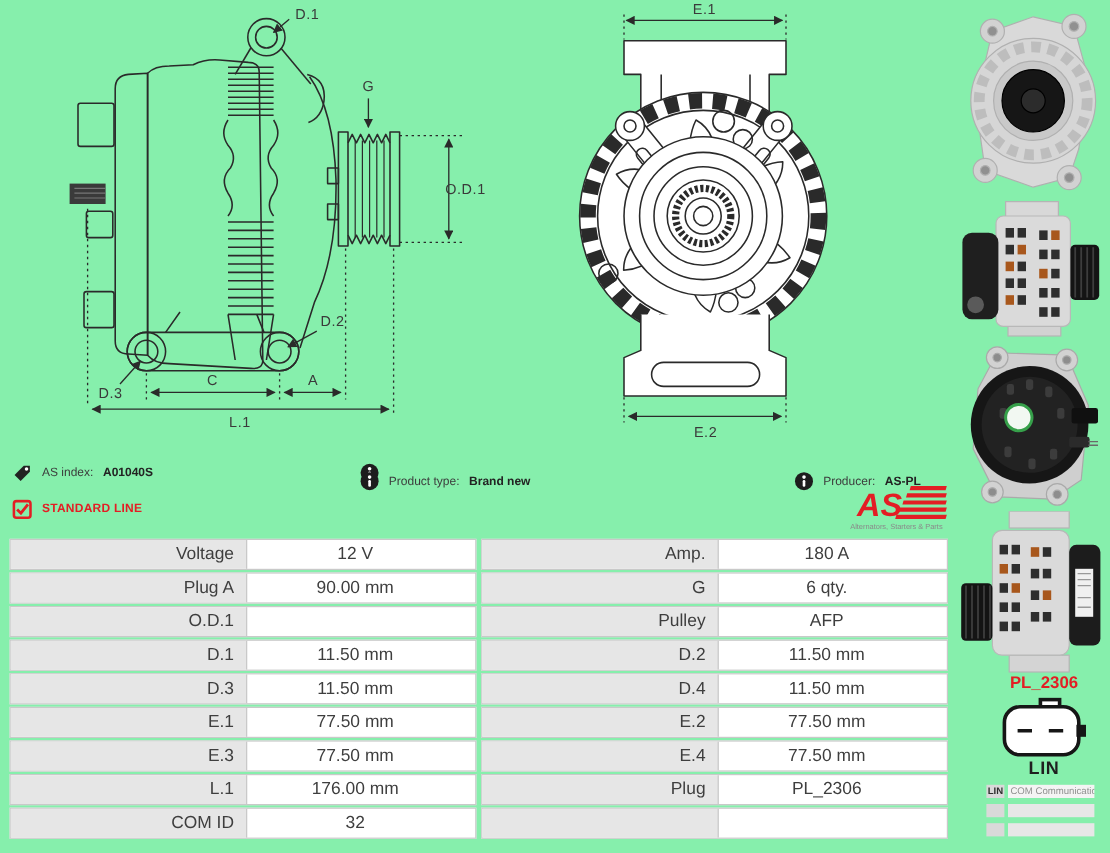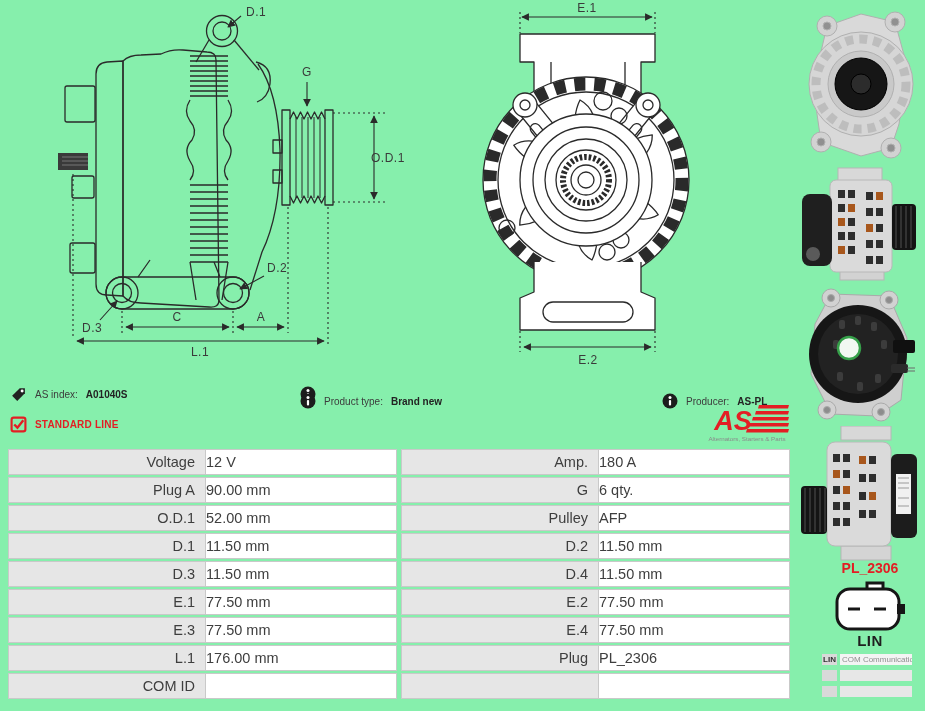--- a/index.html
+++ b/index.html
@@ -15,21 +15,21 @@
   .red-b{color:#e31e24;font-weight:bold;letter-spacing:.2px;}
 
   
   .spec{position:absolute;left:8px;top:449px;width:782px;}
   .srow{display:flex;justify-content:space-between;margin-bottom:2px;}
   .half{display:flex;width:389px;height:26px;border:1px solid #c9c9c9;
         background:#fff;box-sizing:border-box;}
   .lcell{width:197px;background:#e6e6e6;border-right:1px solid #c9c9c9;
          text-align:right;padding-right:10px;line-height:24px;font-size:14.5px;
          color:#3e3e3e;box-sizing:border-box;}
-  .vcell{flex:1;text-align:left;padding-right:10px;line-height:24px;
+  .vcell{flex:1;text-align:center;padding-right:10px;line-height:24px;
          font-size:14.5px;color:#3e3e3e;}
 
   
   .plug-code{position:absolute;left:820px;top:560px;width:100px;text-align:center;
              font-size:14px;font-weight:bold;color:#e31e24;}
   .plug-type{position:absolute;left:820px;top:632px;width:100px;text-align:center;
              font-size:15px;font-weight:bold;color:#1f1f1f;letter-spacing:.5px;}
   .com-box{position:absolute;left:822px;top:654px;}
   .com-row{display:flex;gap:3px;margin-bottom:5px;font-size:8px;line-height:11px;}
   .com-k{width:15px;height:11px;background:#d9d9d9;color:#2f2f2f;font-weight:bold;
@@ -395,21 +395,20 @@
           <div class="vcell">90.00 mm</div>
         </div>
       <div class="half">
           <div class="lcell">G</div>
           <div class="vcell">6 qty.</div>
         </div>
     </div>
     <div class="srow">
       <div class="half">
           <div class="lcell">O.D.1</div>
-          <div class="vcell">52.00 mm</div>
         </div>
       <div class="half">
           <div class="lcell">Pulley</div>
           <div class="vcell">AFP</div>
         </div>
     </div>
     <div class="srow">
       <div class="half">
           <div class="lcell">D.1</div>
           <div class="vcell">11.50 mm</div>
@@ -455,20 +454,21 @@
           <div class="vcell">176.00 mm</div>
         </div>
       <div class="half">
           <div class="lcell">Plug</div>
           <div class="vcell">PL_2306</div>
         </div>
     </div>
     <div class="srow">
       <div class="half">
           <div class="lcell">COM ID</div>
+          <div class="vcell">32</div>
         </div>
       <div class="half">
           <div class="lcell"></div>
           <div class="vcell"></div>
         </div>
     </div>
 
   </div>
 </div>
 

